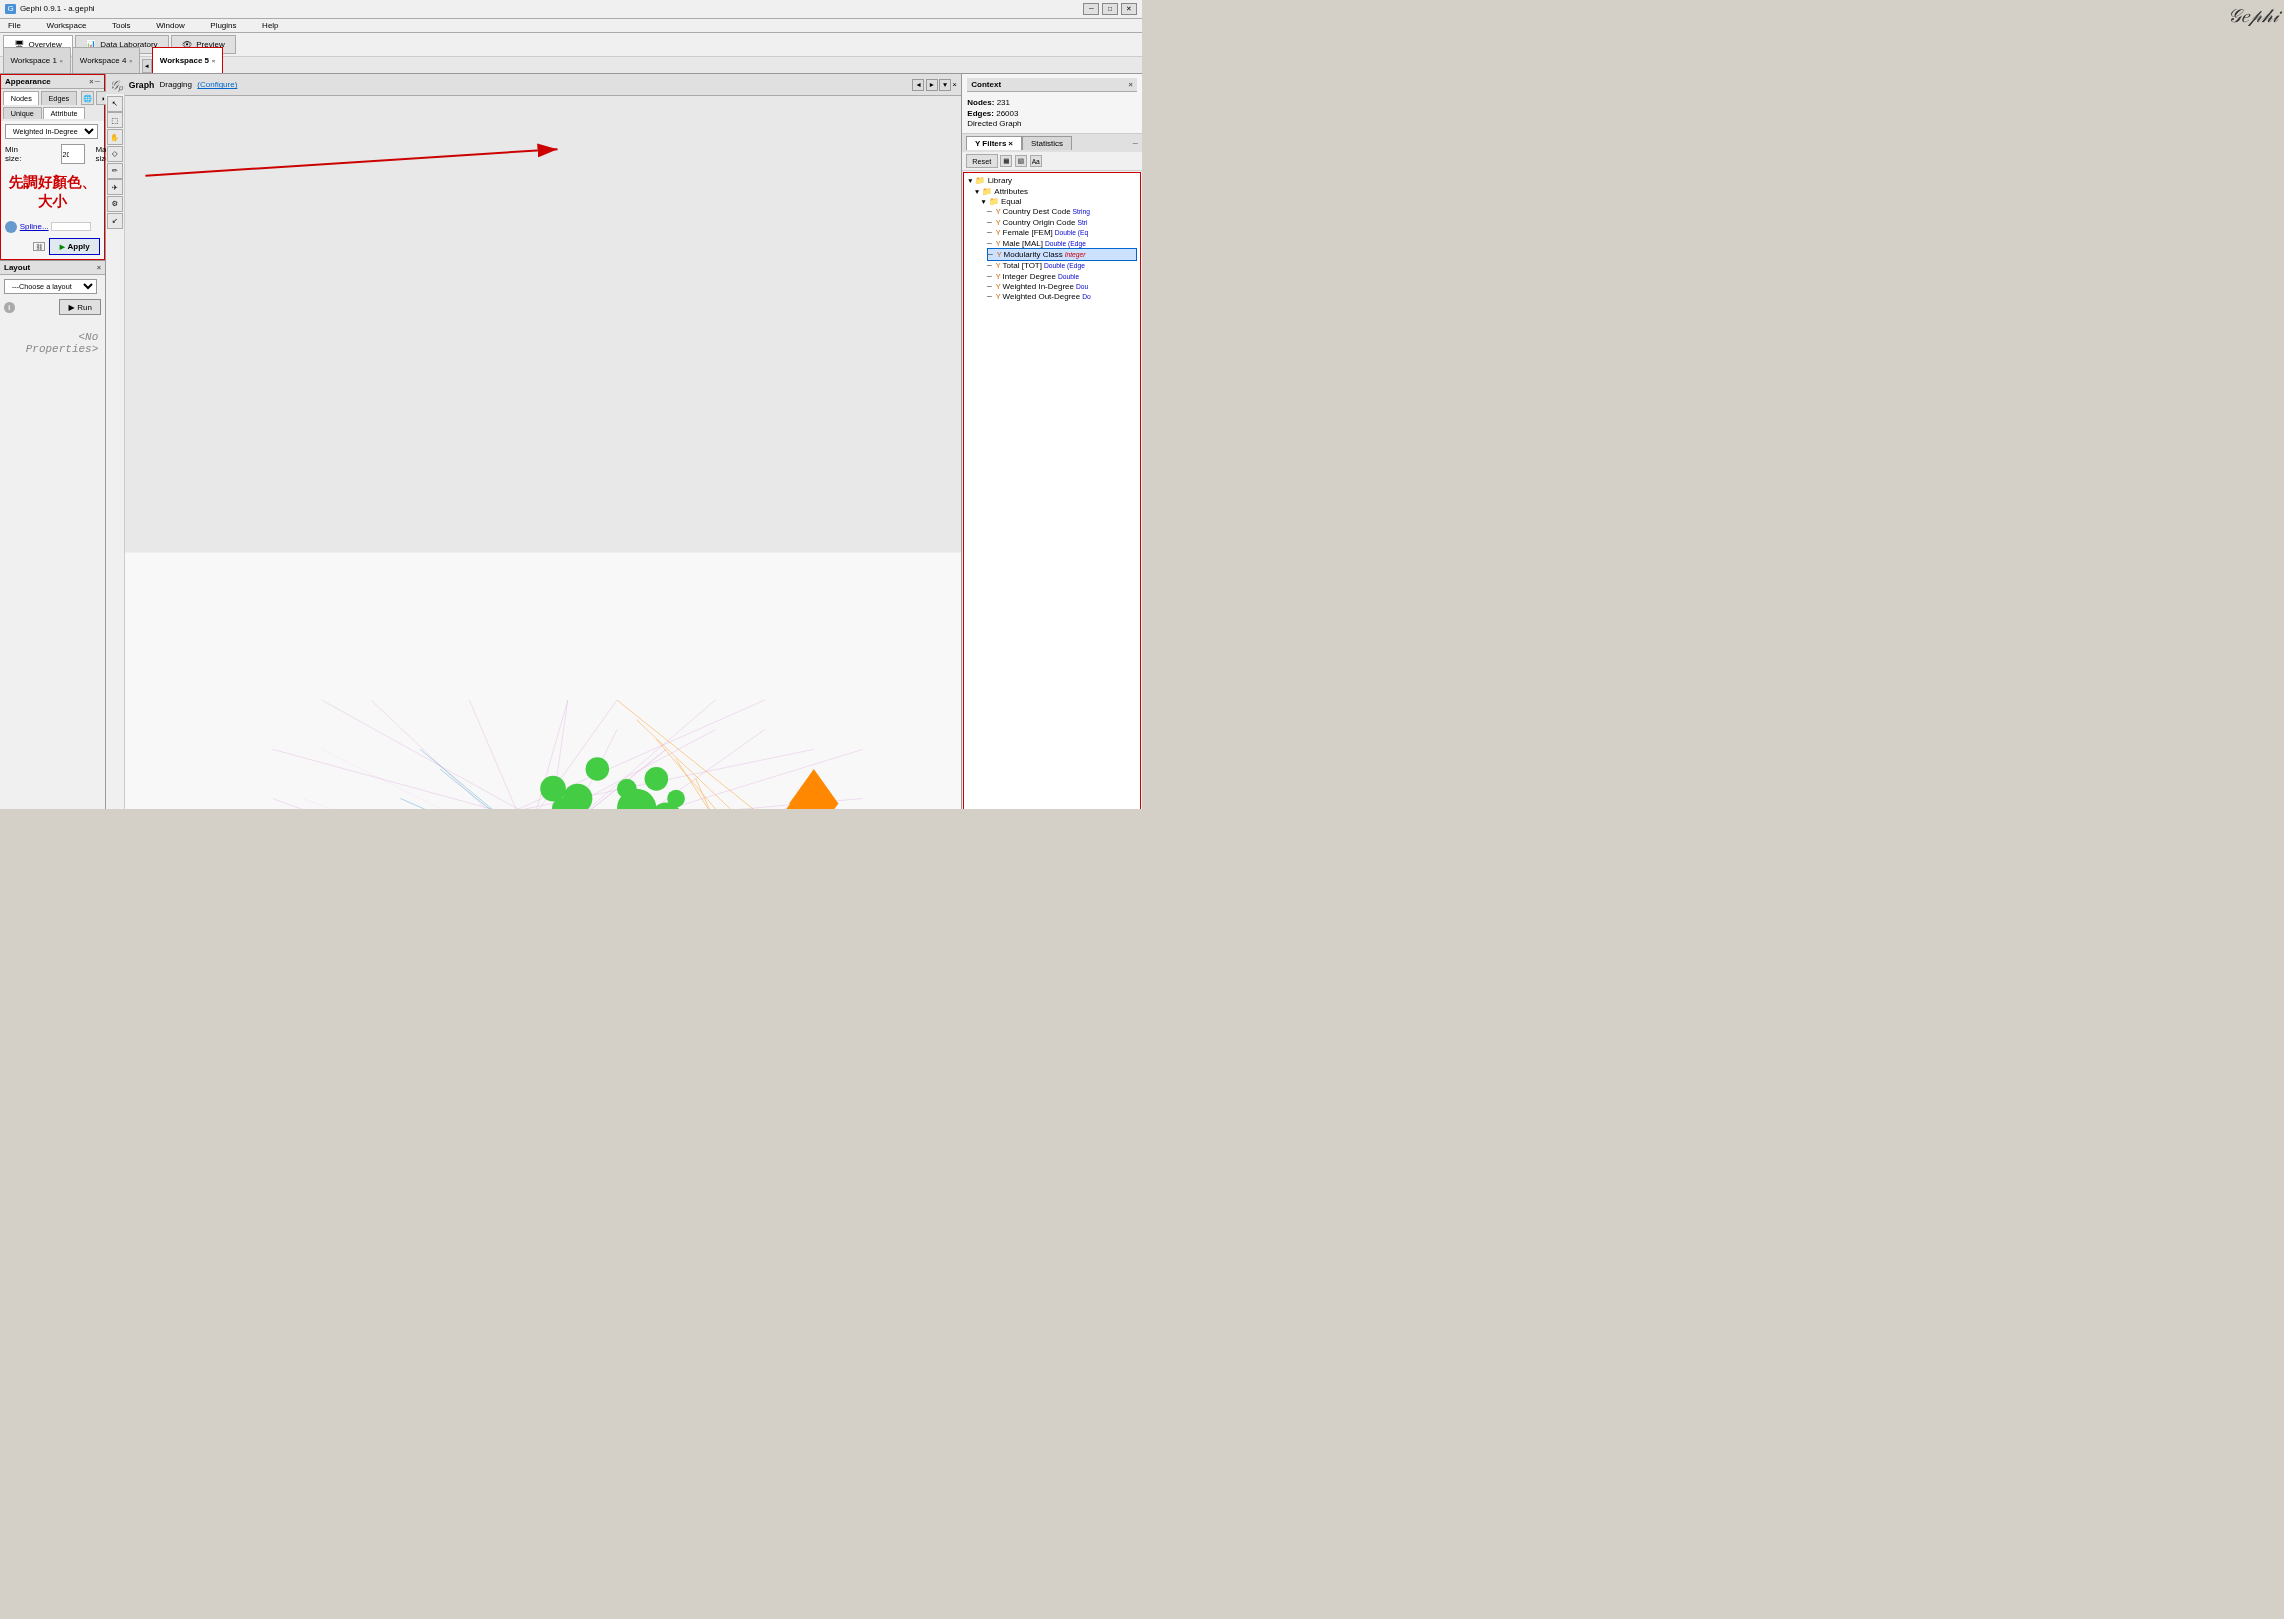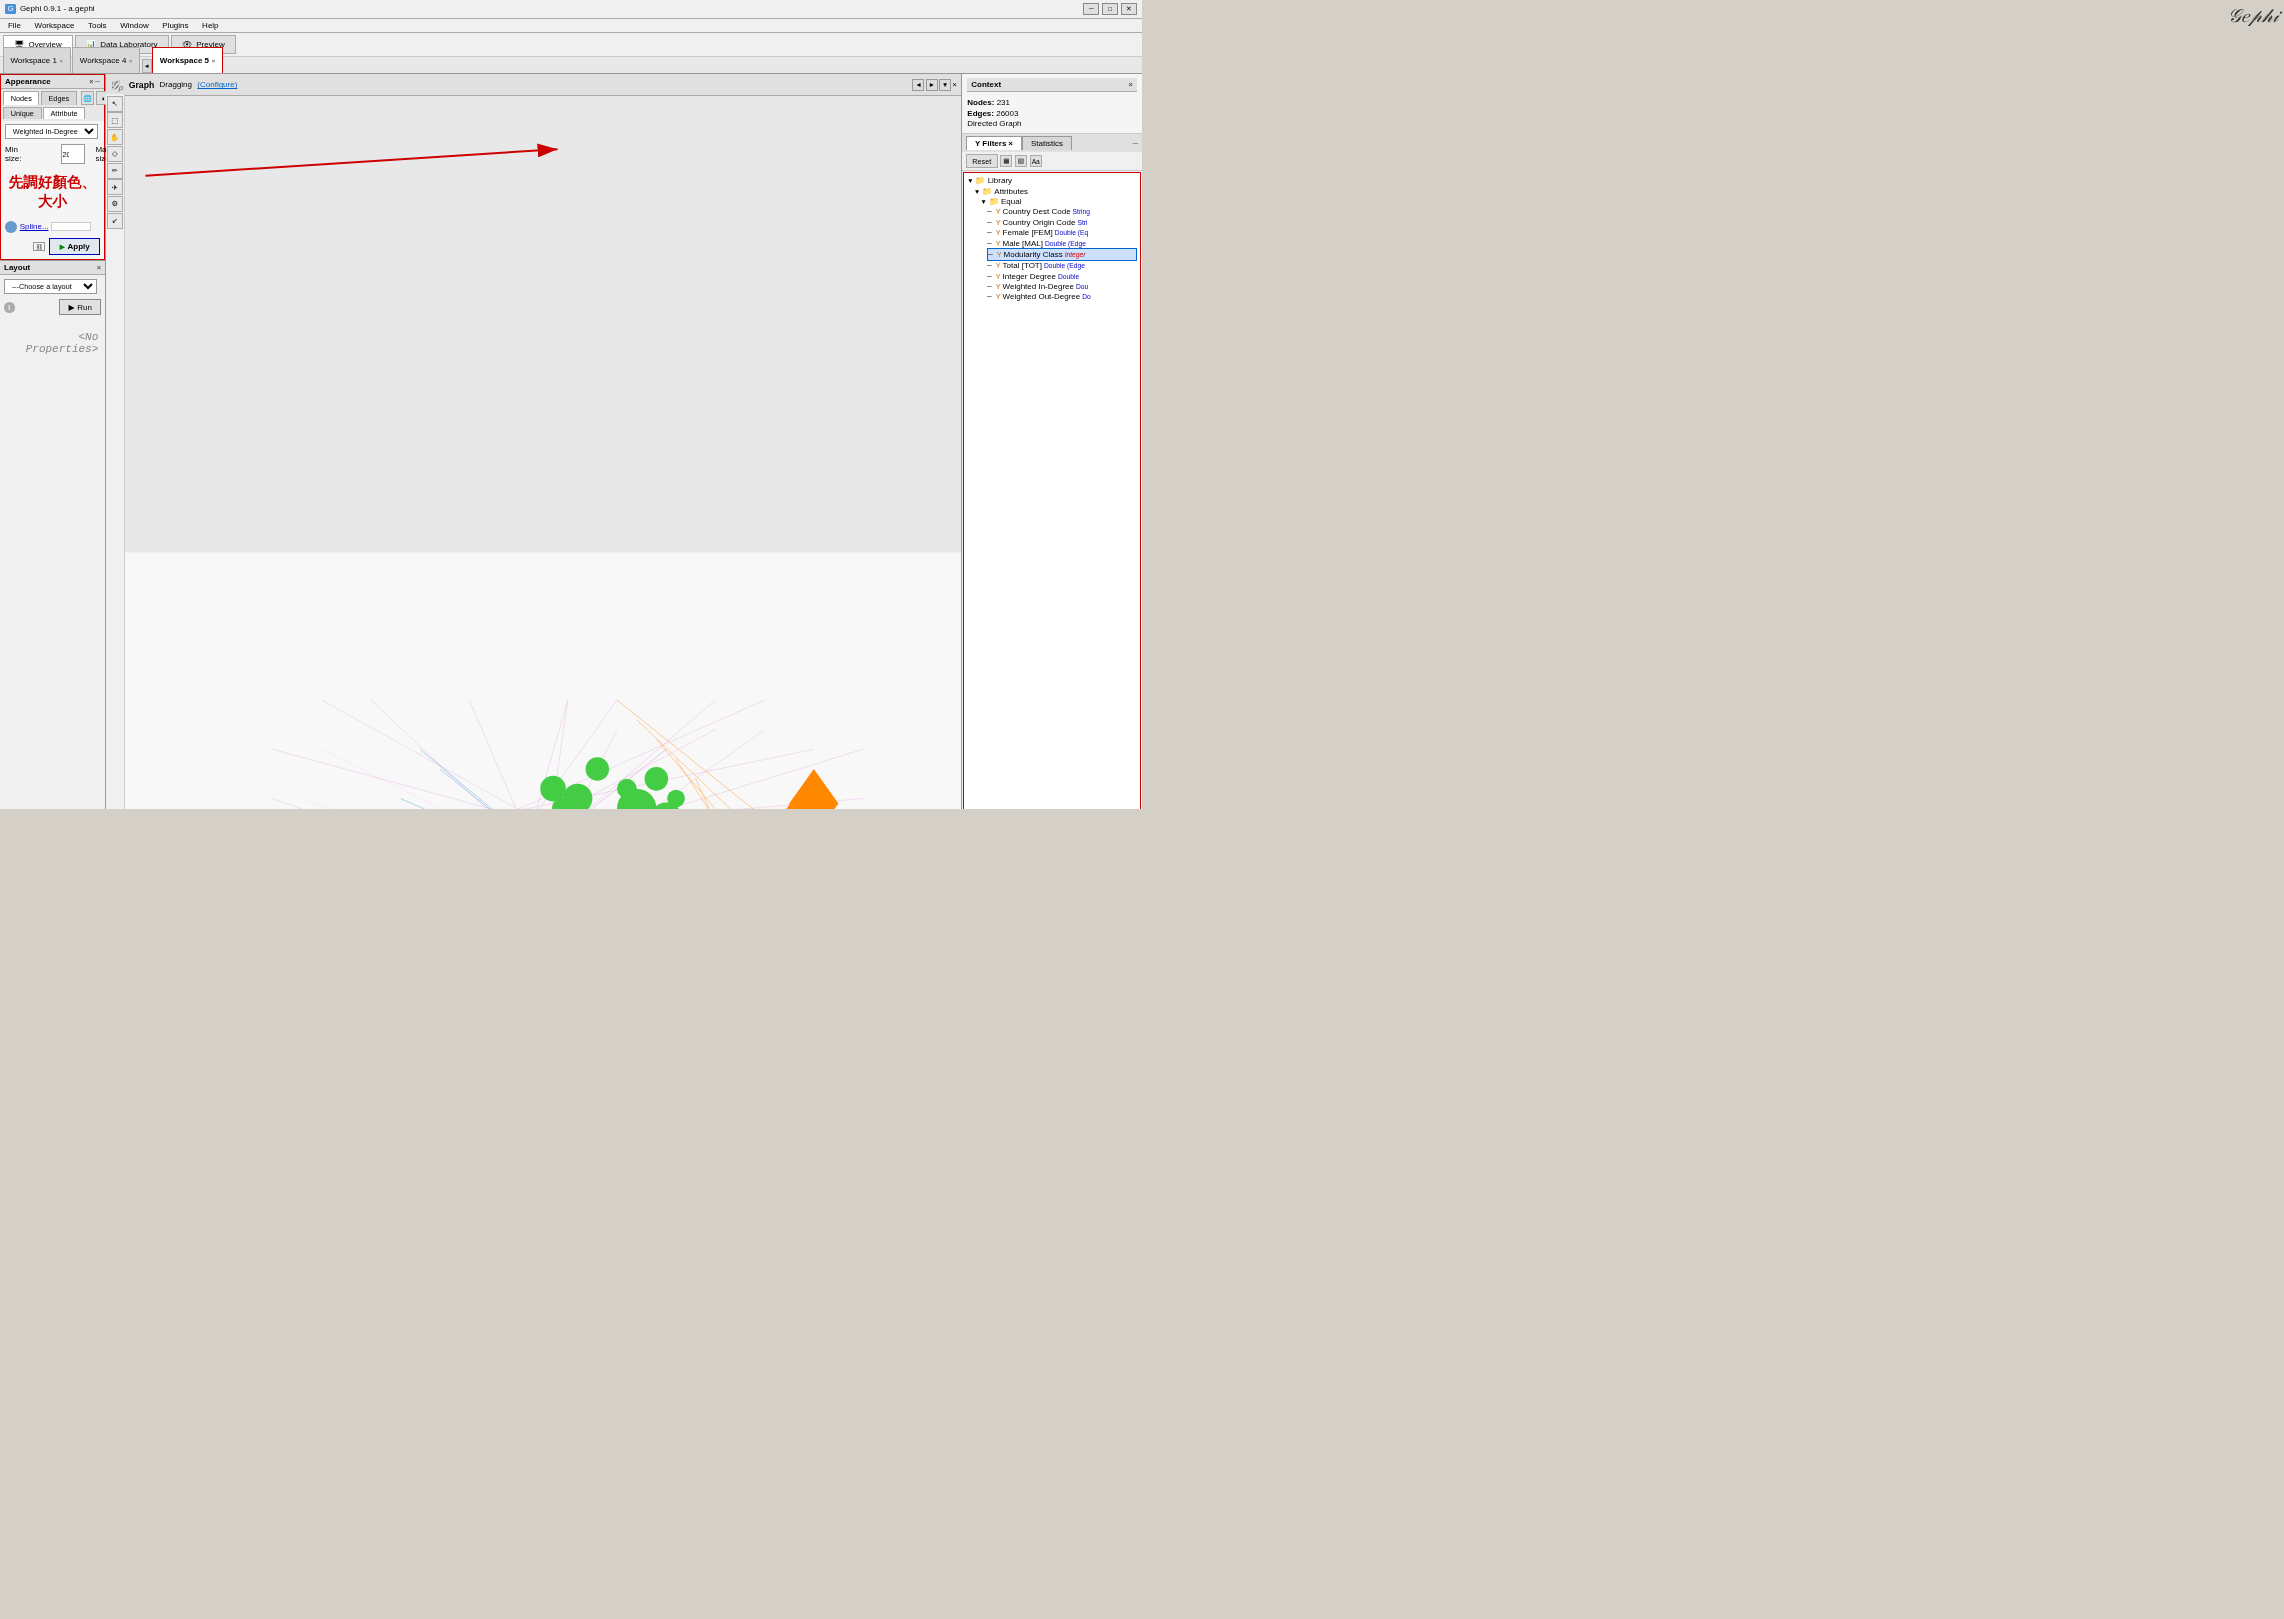--- a/index.html
+++ b/index.html
@@ -20,21 +20,21 @@
     .title-bar-controls { display: flex; gap: 2.7px; }
     .title-bar-btn { width: 16px; height: 12px; border: 0.7px solid #888; background: #e0e0e0; cursor: pointer; display: flex; align-items: center; justify-content: center; font-size: 6.7px; }
     
     
     .menu-bar {
       background: #f0f0f0;
       height: 14.6px;
       display: flex;
       align-items: center;
       padding: 0 2.7px;
-      gap: 3px;
+      gap: 15px;
       border-bottom: 0.7px solid #aaa;
     }
     .menu-item { padding: 1.3px 5.3px; cursor: pointer; font-size: 8px; }
     
     
     .mode-toolbar {
       background: #f0f0f0;
       height: 24px;
       display: flex;
       align-items: center;

